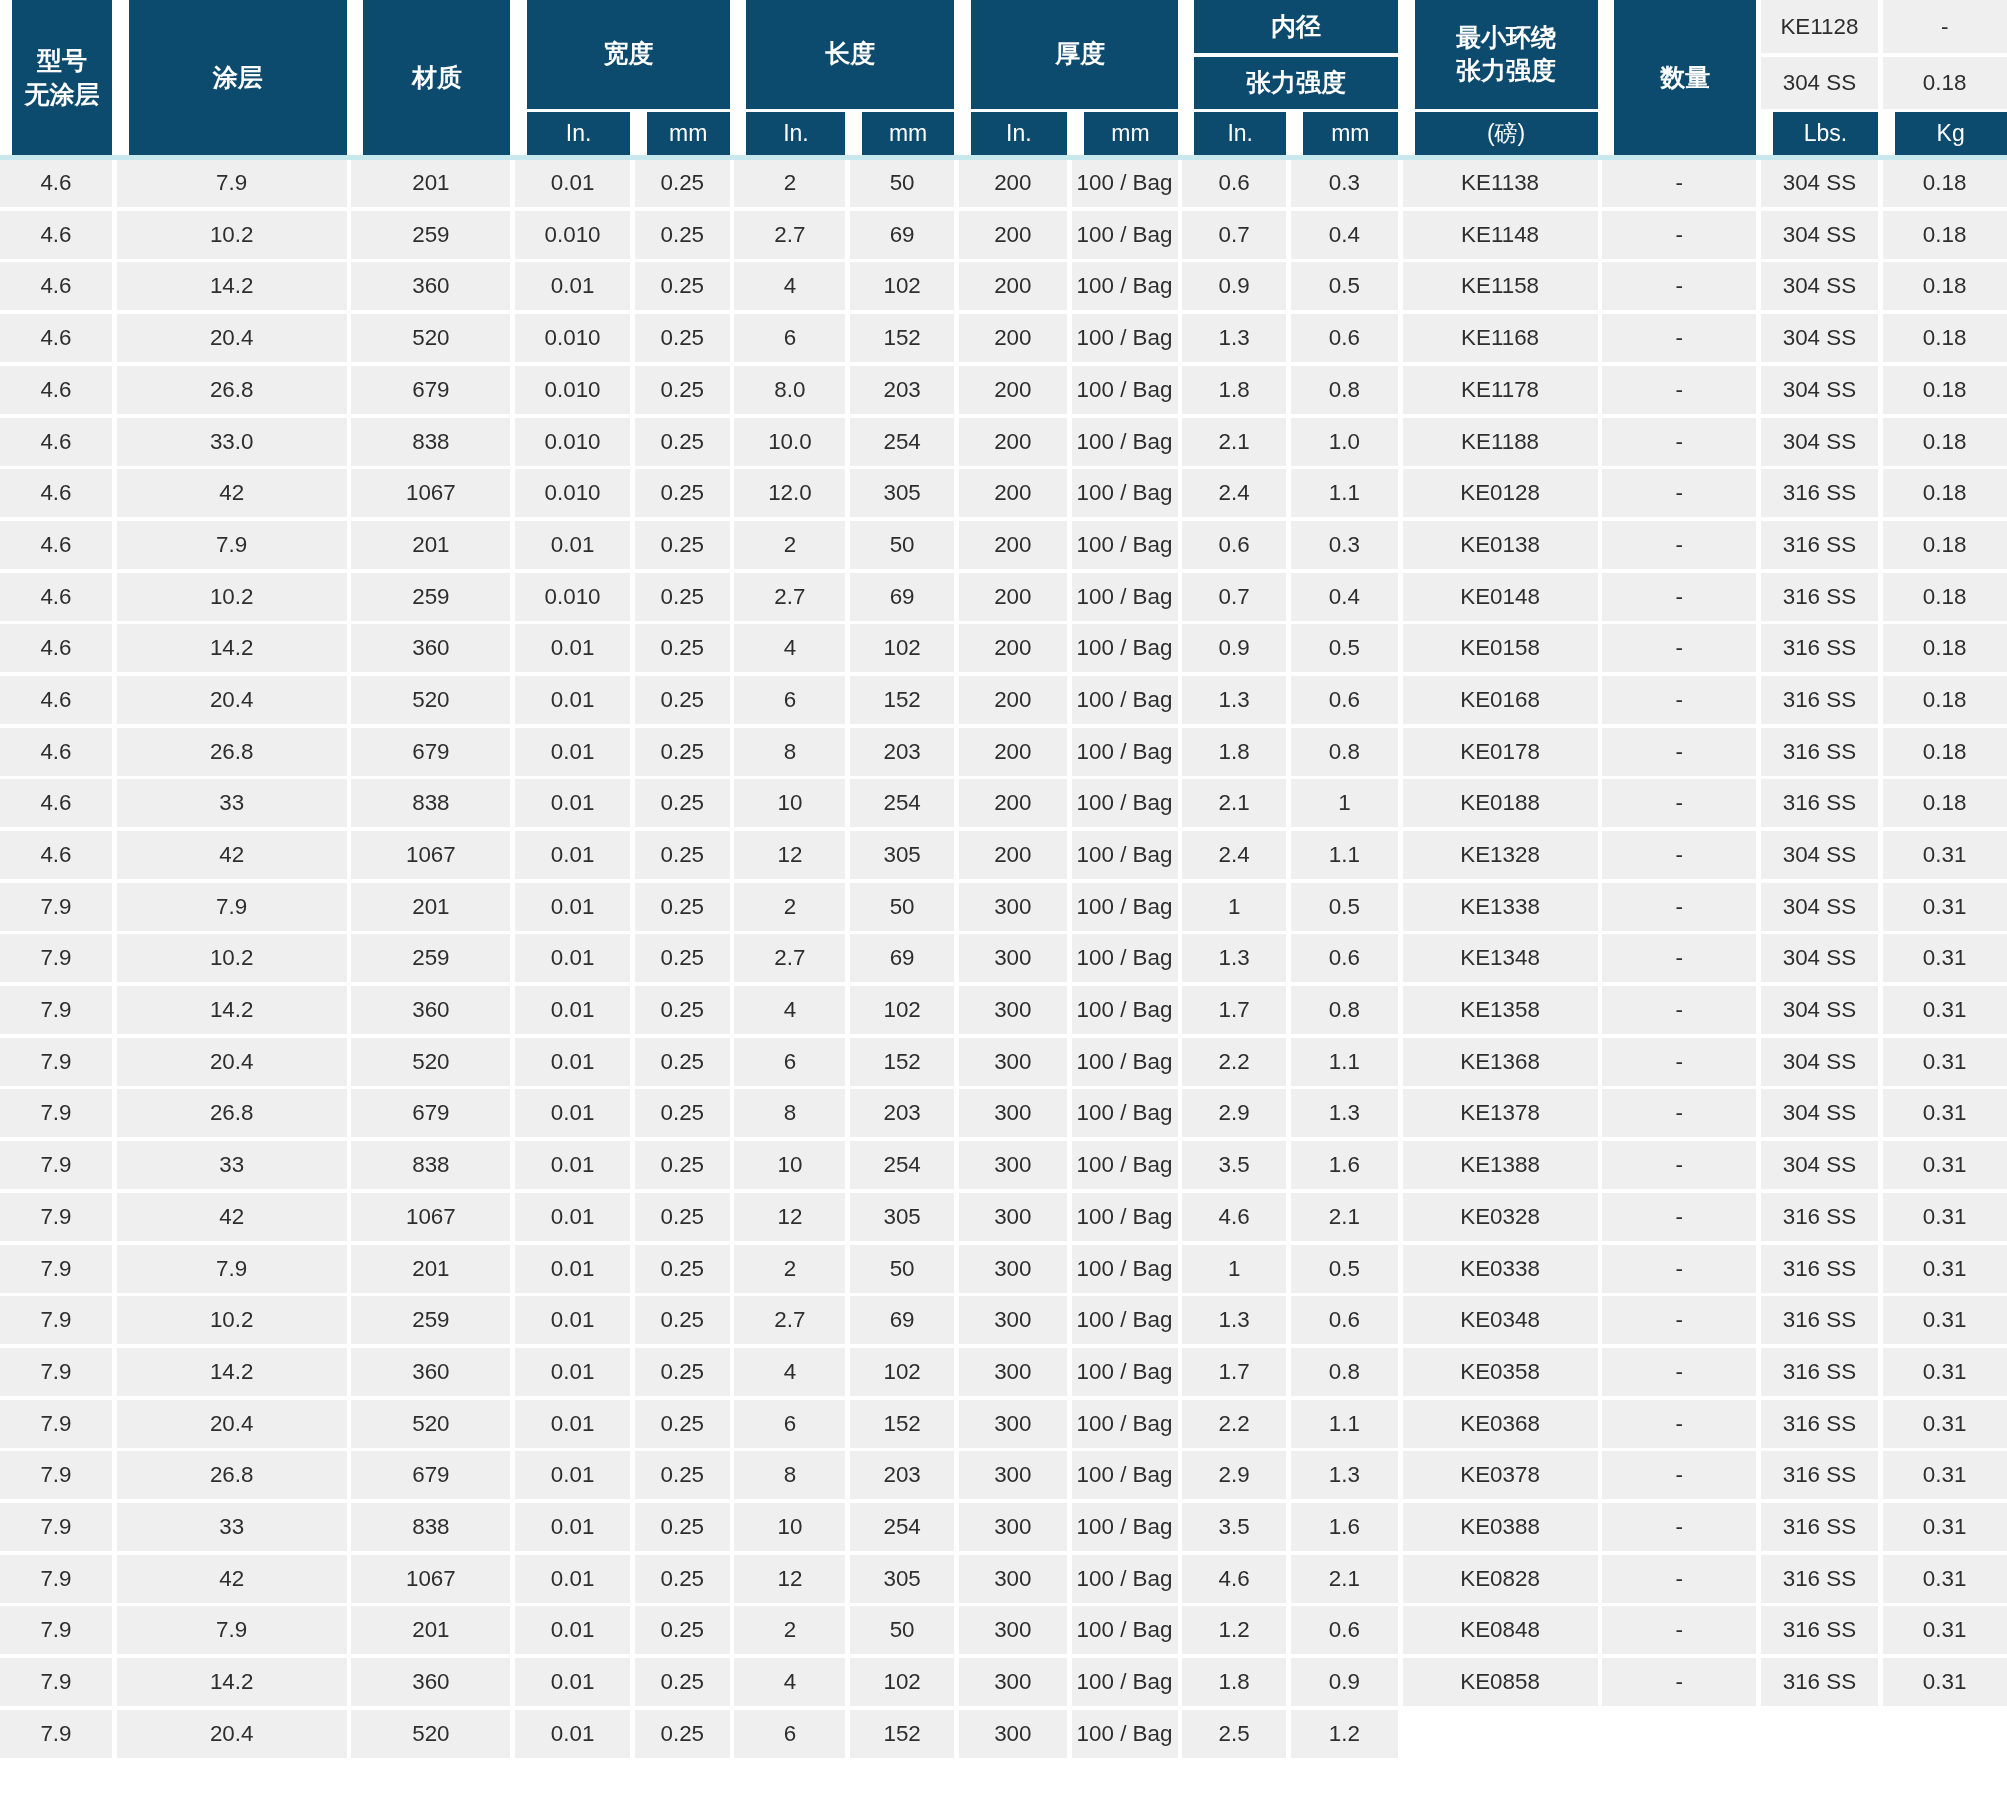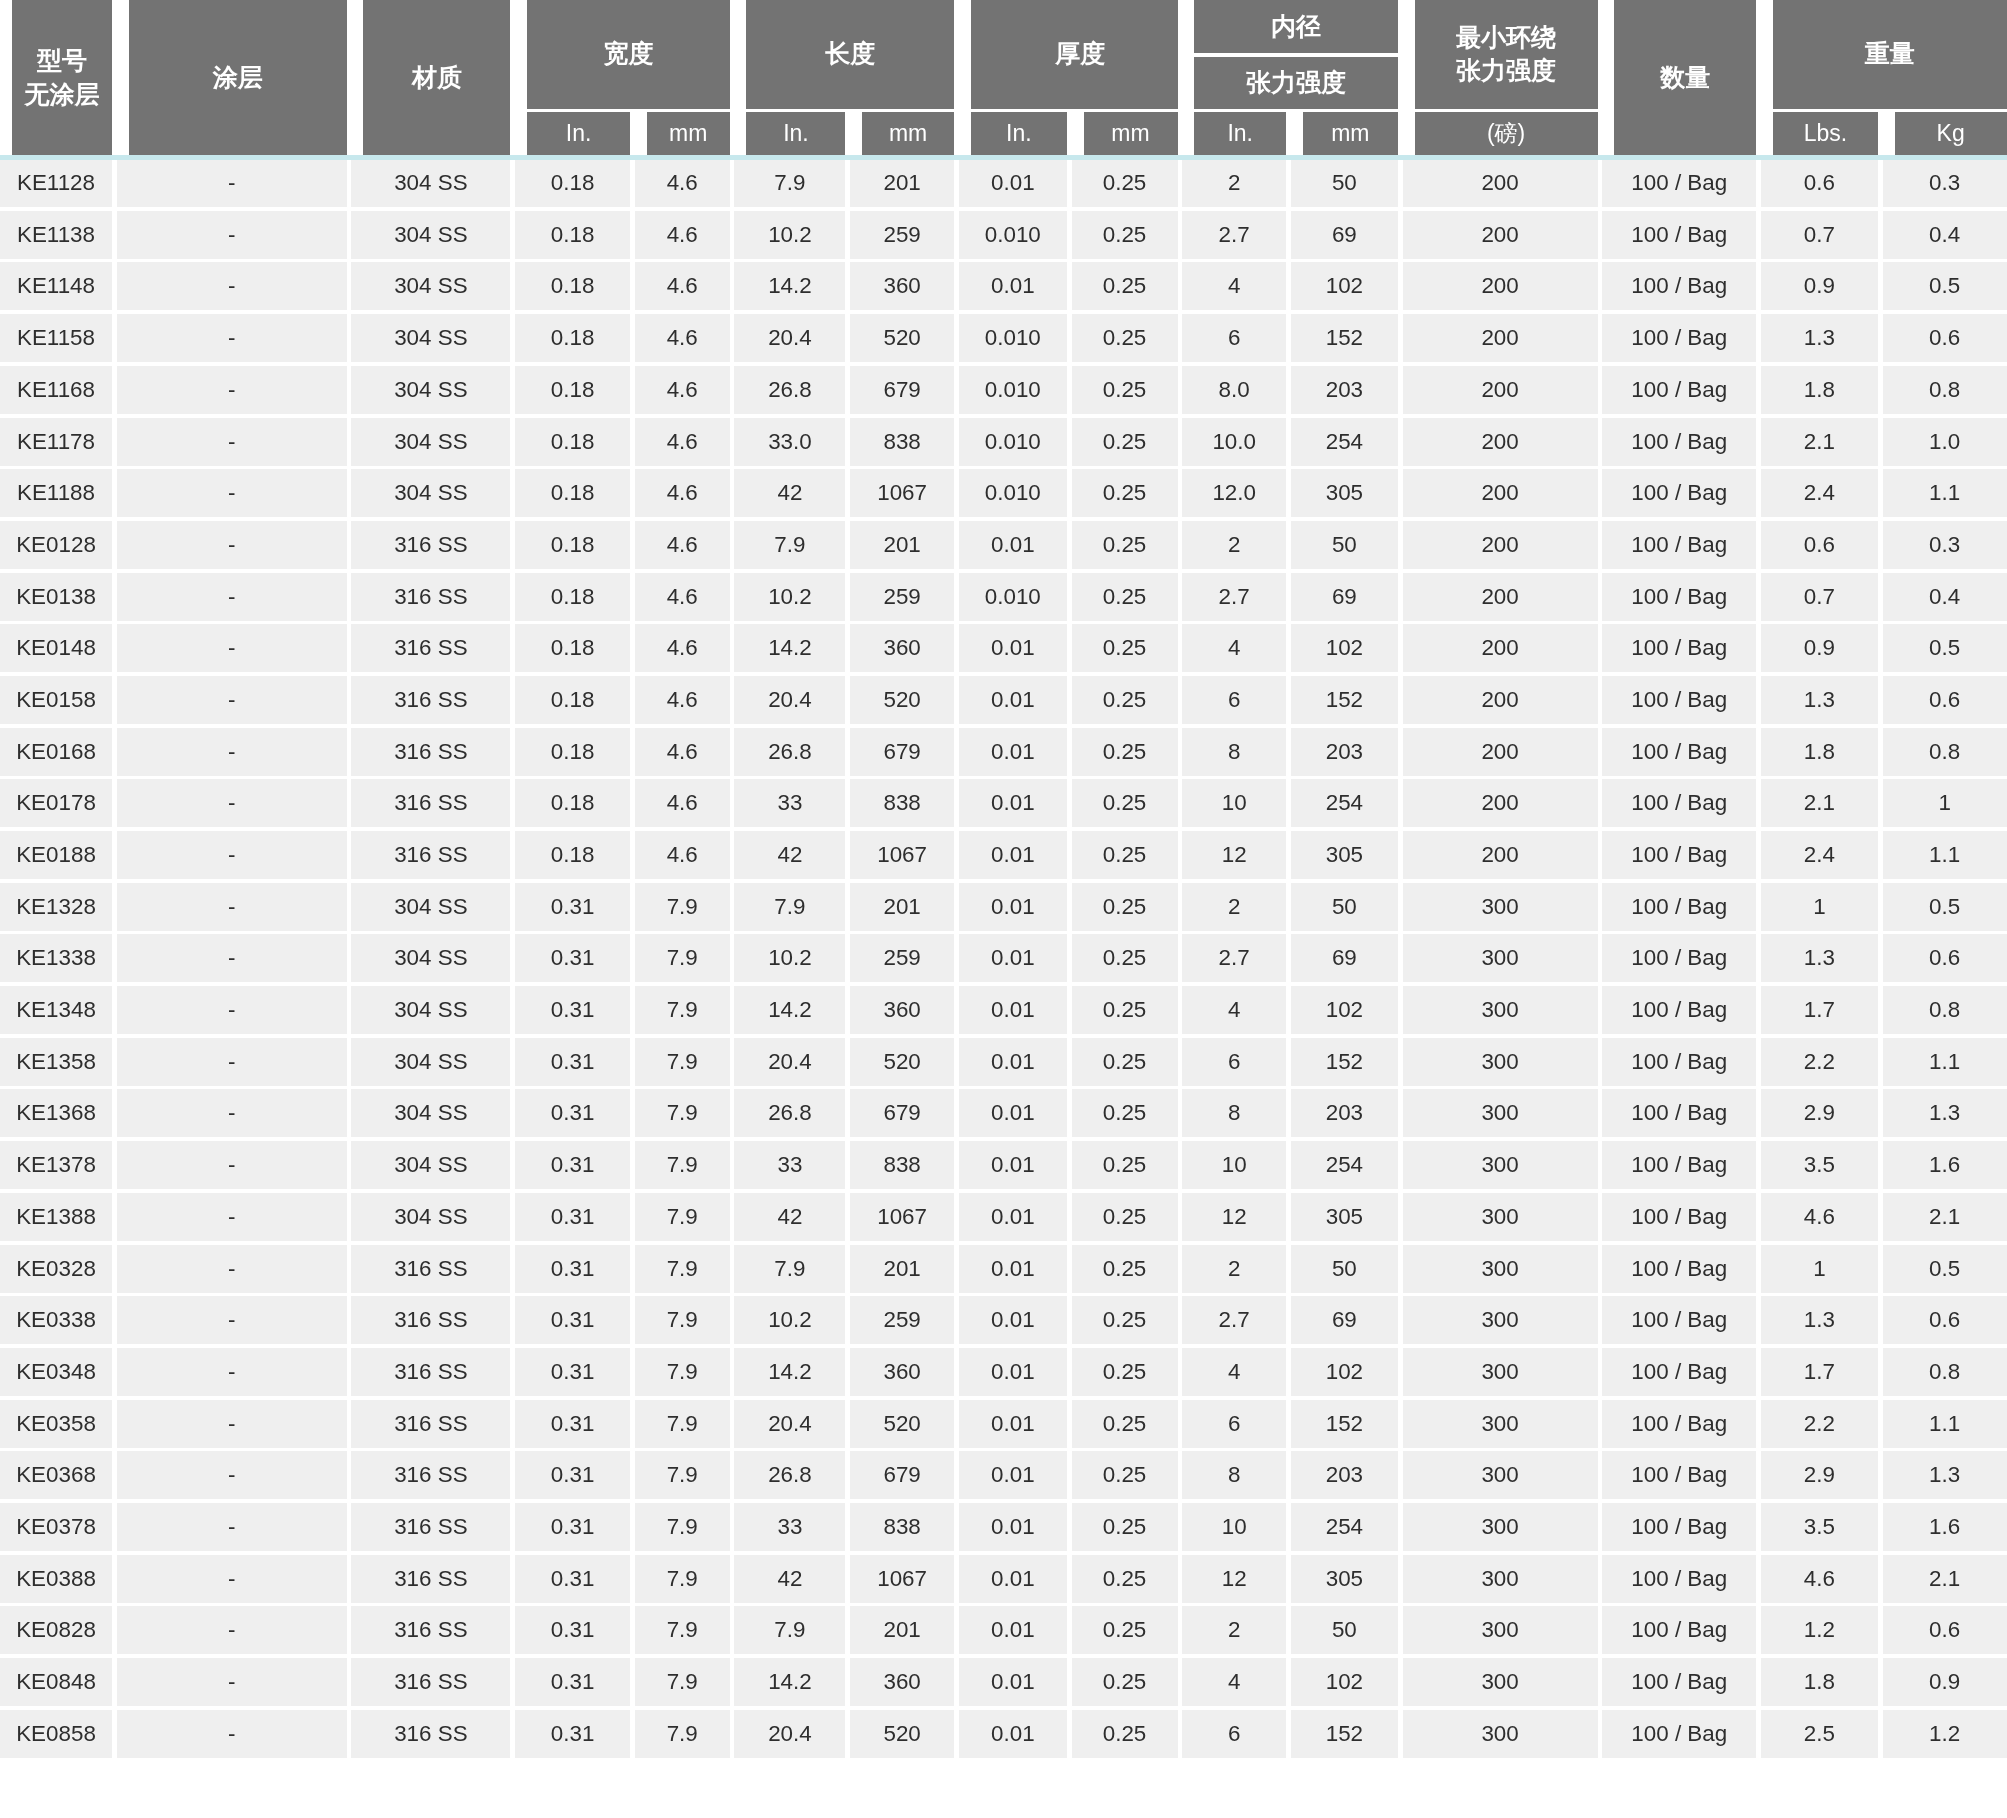--- a/index.html
+++ b/index.html
@@ -17,21 +17,21 @@
     position: relative;
     display: grid;
     grid-template-columns: 112px 230px 159px 115px 95px 111px 104px 108px 106px 104px 107px 195px 154px 117px 124px;
     grid-template-rows: 53px 52px 43px;
     grid-auto-rows: 48px;
     gap: 3.7px 4.7px;
     width: 2007px;
     background: #ffffff;
   }
   .th {
-    background: #737373;
+    background: #0c4a6e;
     color: #ffffff;
     font-weight: bold;
     font-size: 25px;
     display: flex;
     flex-direction: column;
     align-items: center;
     justify-content: center;
     text-align: right;
     line-height: 1.35;
     margin-left: 12px;
@@ -99,21 +99,20 @@
   <div class="th h-width">宽度</div>
   <div class="th h-length">长度</div>
   <div class="th h-thick">厚度</div>
   <div class="th h-id">内径</div>
   <div class="th h-wrap">张力强度</div>
   <div class="th h-tensile">
     <span>最小环绕</span>
     <span>张力强度</span>
   </div>
   <div class="th h-qty">数量</div>
-  <div class="th h-weight">重量</div>
 
   <div class="th unit u-c4">In.</div>
   <div class="th unit u-c5">mm</div>
   <div class="th unit u-c6">In.</div>
   <div class="th unit u-c7">mm</div>
   <div class="th unit u-c8">In.</div>
   <div class="th unit u-c9">mm</div>
   <div class="th unit u-c10">In.</div>
   <div class="th unit u-c11">mm</div>
   <div class="th unit u-c12">(磅)</div>

